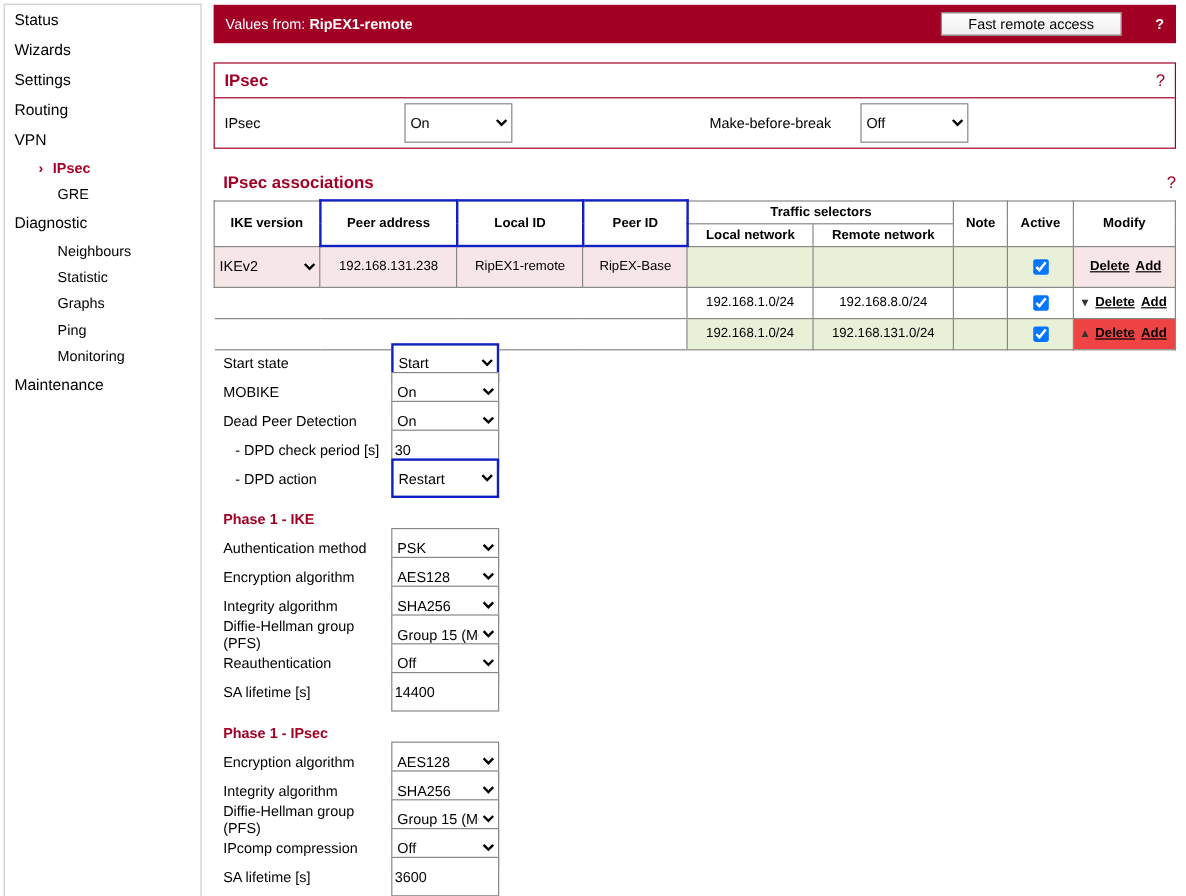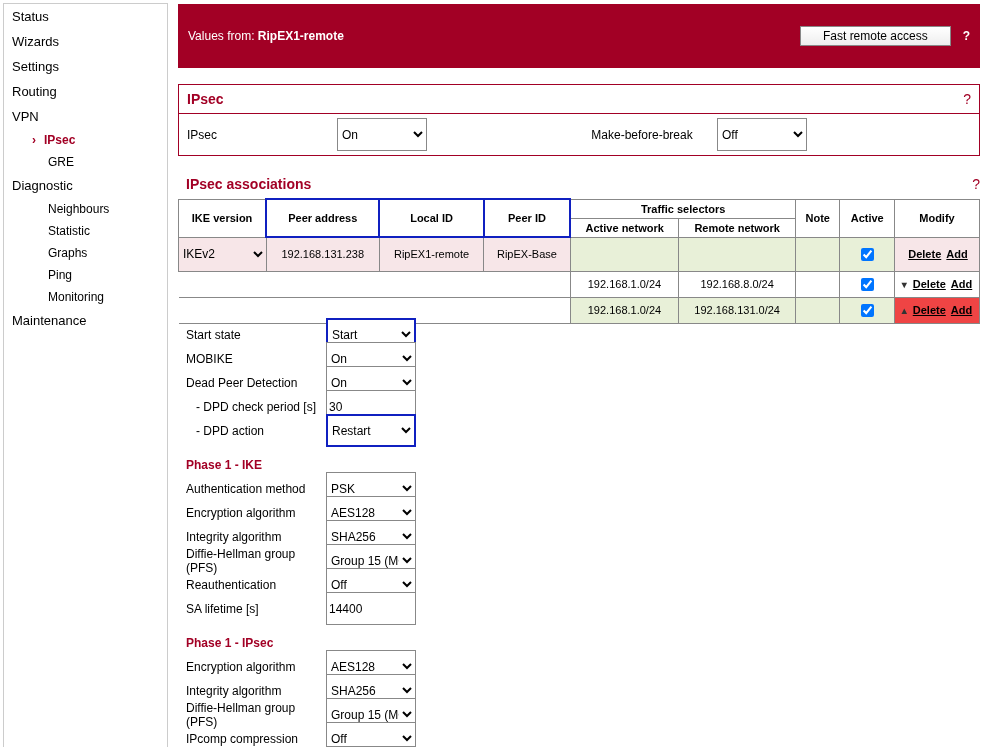--- a/index.html
+++ b/index.html
@@ -5,24 +5,24 @@
   * { box-sizing: border-box; }
   body { margin: 0; font-family: Arial, sans-serif; font-size: 12px; color: #000; background: #fff; }
   .layout { display: flex; }
   .sidebar { width: 165px; border: 1px solid #ccc; background: #fff; margin: 3px 0 0 3px; padding-bottom: 10px; }
   .nav-item { padding: 5px 8px; font-weight: normal; font-size: 13px; cursor: pointer; }
   .nav-sub { padding: 4px 8px 4px 28px; cursor: pointer; font-size: 12px; }
   .nav-sub.active { color: #a20025; font-weight: bold; padding-left: 40px; position: relative; }
   .nav-sub.active::before { content: "›"; position: absolute; left: 28px; color: #a20025; font-weight: bold; }
   .nav-sub2 { padding: 4px 8px 4px 44px; cursor: pointer; font-size: 12px; }
   .main { flex: 1; padding: 0 8px 20px 10px; }
-  .header-bar { background: #a20025; color: #fff; padding: 22px 10px; margin-top: 4px; display: flex; align-items: center; justify-content: space-between; }
+  .header-bar { background: #a20025; color: #fff; padding: 6px 10px; margin-top: 4px; display: flex; align-items: center; justify-content: space-between; }
   .header-left { font-size: 12px; }
   .header-left b { font-weight: bold; }
-  .header-right { display: flex; align-items: center; gap: 12px; }
+  .header-right { display: flex; align-items: center; gap: 28px; }
   .fast-btn { background: linear-gradient(#fff,#eee); border: 1px solid #888; padding: 2px 22px; font-size: 12px; cursor: pointer; }
   .help-q { color:#fff; font-weight: bold; cursor: pointer; }
   .panel { border: 1px solid #a20025; margin-top: 16px; }
   .panel-head { color: #a20025; font-weight: bold; font-size: 14px; padding: 6px 8px; display:flex; justify-content:space-between; }
   .panel-help { color:#a20025; cursor:pointer; font-weight:normal; }
   .panel-body { border-top: 1px solid #a20025; padding: 4px 8px; display: flex; align-items: center; }
   .label { width: 150px; }
   select, input[type=text] { font-family: Arial; font-size: 12px; height: 33px; border: 1px solid #888; background: #fff; }
   select { width: 90px; }
   .panel-body .col2 { margin-left: 140px; width: 150px; text-align:center; }
@@ -103,21 +103,21 @@
           <th rowspan="2">IKE version</th>
           <th rowspan="2" class="hl">Peer address</th>
           <th rowspan="2" class="hl">Local ID</th>
           <th rowspan="2" class="hl">Peer ID</th>
           <th colspan="2">Traffic selectors</th>
           <th rowspan="2">Note</th>
           <th rowspan="2">Active</th>
           <th rowspan="2" style="width:85px">Modify</th>
         </tr>
         <tr>
-          <th>Active network</th>
+          <th>Local network</th>
           <th>Remote network</th>
         </tr>
         <tr class="row-pink">
           <td style="text-align:left; padding:0;">
             <select style="width:100%; border:none; background:transparent;"><option>IKEv2</option></select>
           </td>
           <td>192.168.131.238</td>
           <td>RipEX1-remote</td>
           <td>RipEX-Base</td>
           <td style="background:#e8f0d8"></td>

